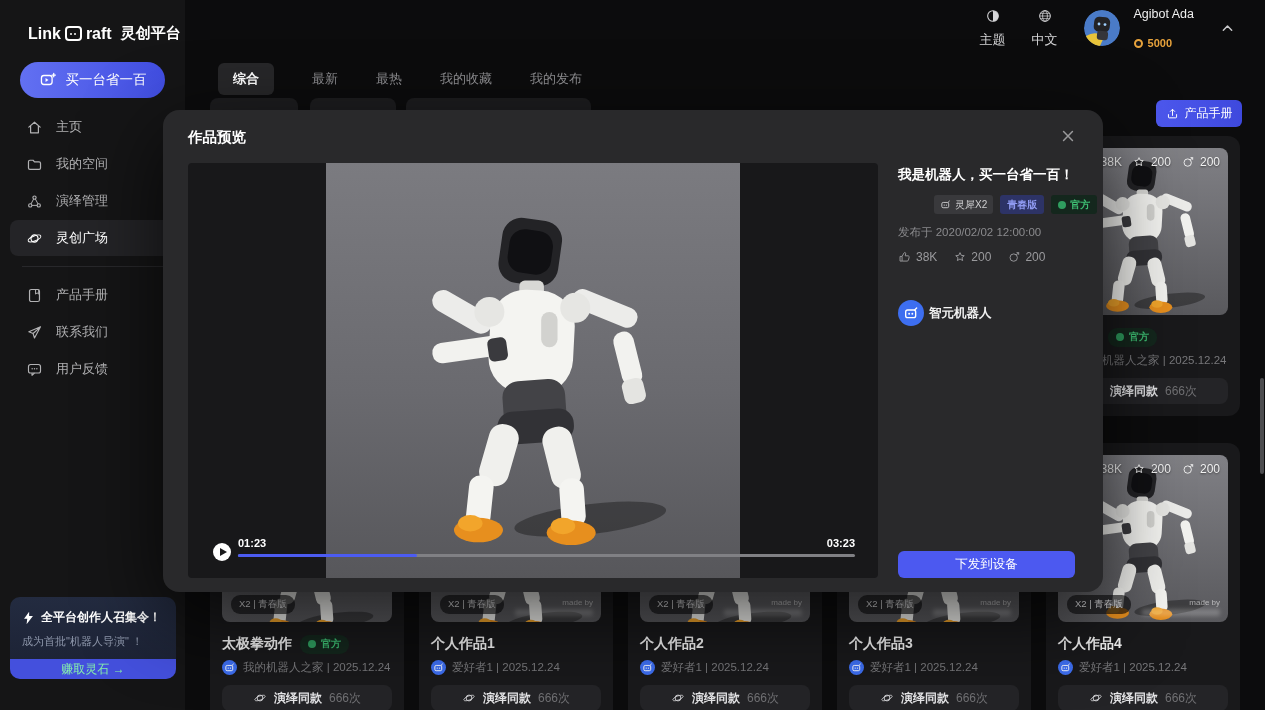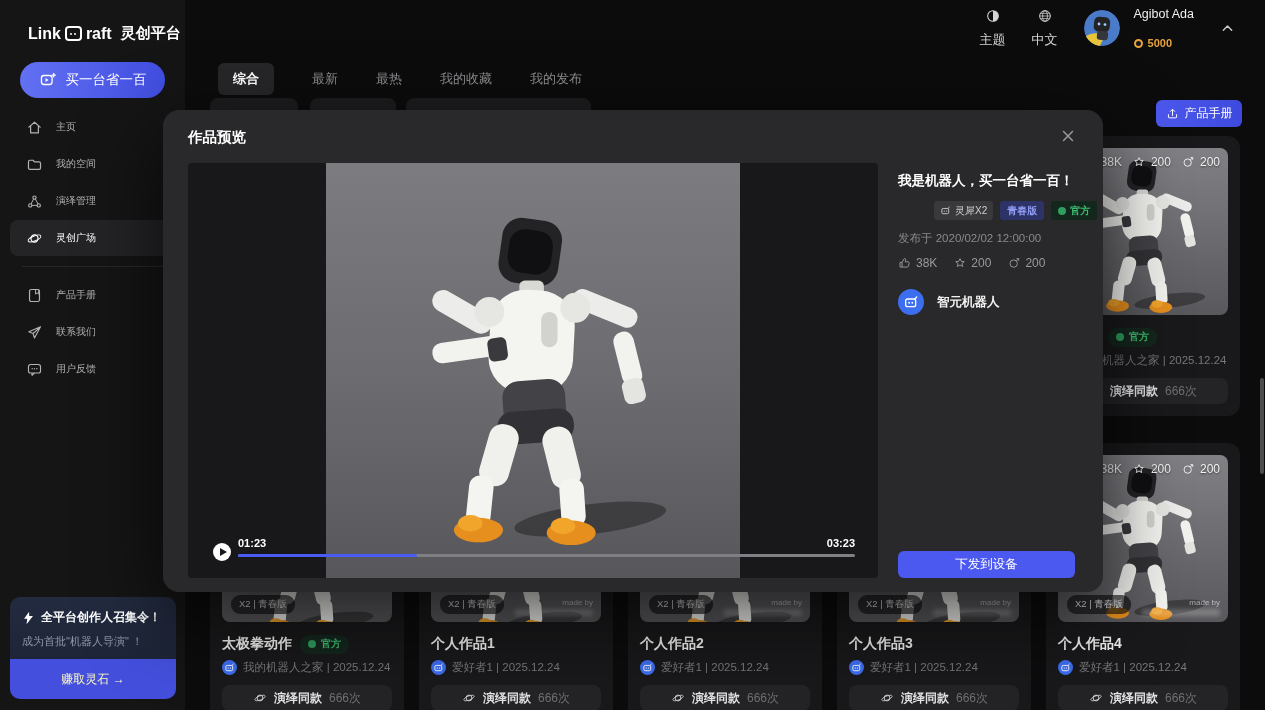--- a/index.html
+++ b/index.html
@@ -9,28 +9,28 @@
 
   
   .sidebar{position:absolute;left:0;top:0;width:185px;height:710px;background:#151516;z-index:5;}
   .logo{display:flex;align-items:center;gap:3px;padding:24px 0 0 28px;font-size:16px;font-weight:bold;color:#fff;white-space:nowrap;}
   .logo .cbox{display:inline-flex;align-items:center;justify-content:center;width:17px;height:15px;border:2px solid #fff;border-radius:4px;margin:0 1px;position:relative;}
   .logo .cbox i{width:2px;height:2px;background:#fff;border-radius:50%;margin:0 1px;}
   .logo .cn{margin-left:6px;font-size:15px;}
   .create-btn{display:flex;align-items:center;justify-content:center;gap:9px;position:absolute;left:20px;top:62px;width:145px;height:36px;border:none;border-radius:18px;
     background:linear-gradient(90deg,#6270f2,#414ee2);color:#fff;font-size:13.5px;cursor:pointer;}
   .nav{position:absolute;left:0;top:108px;width:185px;}
-  .nav-item{display:flex;align-items:center;gap:13px;height:36px;margin:1px 10px;padding:0 16px;border-radius:8px;color:#b2b2b4;font-size:10px;cursor:pointer;}
+  .nav-item{display:flex;align-items:center;gap:13px;height:36px;margin:1px 10px;padding:0 16px;border-radius:8px;color:#b2b2b4;font-size:13px;cursor:pointer;}
   .nav-item.active{background:#242427;color:#fff;}
   .nav-div{height:1px;background:#28282b;margin:10px 22px;}
   .promo{position:absolute;left:10px;top:597px;width:166px;border-radius:10px;overflow:hidden;background:linear-gradient(180deg,#232b40,#1b2133);}
   .promo .p-body{padding:12px 12px 10px 12px;}
   .promo .p-title{display:flex;align-items:center;gap:6px;color:#fff;font-size:12px;font-weight:bold;white-space:nowrap;}
   .promo .p-sub{margin-top:8px;color:#8f98ac;font-size:11px;}
-  .promo .p-btn{display:block;width:100%;height:40px;border:none;background:#4450dd;color:#fef9c3;font-size:12px;cursor:pointer;}
+  .promo .p-btn{display:block;width:100%;height:20px;border:none;background:#4450dd;color:#86efac;font-size:12px;cursor:pointer;}
 
   
   .topbar{position:absolute;left:185px;top:0;right:0;height:56px;display:flex;align-items:center;justify-content:flex-end;gap:26px;padding-right:30px;}
   .tb-item{display:flex;align-items:center;gap:7px;color:#d6d6d8;font-size:13px;cursor:pointer;flex-direction:column;}
   .avatar{width:36px;height:36px;border-radius:50%;overflow:hidden;flex:none;cursor:pointer;}
   .userblock{display:flex;flex-direction:column;gap:3px;margin-left:-12px;cursor:pointer;}
   .uname{font-size:12.5px;color:#f0f0f0;}
   .coinrow{display:flex;align-items:center;gap:5px;margin-top:13px;}
   .coin{width:9px;height:9px;border-radius:50%;border:2.5px solid #e8a33c;background:#151516;}
   .coins{font-size:11px;color:#e8a33c;font-weight:bold;}
@@ -76,31 +76,31 @@
   .player{position:absolute;left:25px;top:53px;width:690px;height:415px;background:#18181a;border-radius:4px;overflow:hidden;}
   .video{position:absolute;left:138px;top:0;width:414px;height:415px;background:linear-gradient(180deg,#7b7b80 0%,#6a6a6f 55%,#57575b 100%);}
   .play-btn{position:absolute;left:25px;bottom:17px;width:18px;height:18px;border-radius:50%;background:#fff;border:none;cursor:pointer;}
   .play-btn i{position:absolute;left:7px;top:4.5px;width:0;height:0;border-left:7px solid #1a1a1c;border-top:4.5px solid transparent;border-bottom:4.5px solid transparent;}
   .t-cur{position:absolute;left:50px;bottom:29px;color:#fff;font-size:11px;font-weight:bold;}
   .t-tot{position:absolute;right:23px;bottom:29px;color:#fff;font-size:11px;font-weight:bold;}
   .pbar{position:absolute;left:50px;right:23px;bottom:21px;height:3px;border-radius:2px;background:#808084;cursor:pointer;}
   .pfill{width:29%;height:3px;border-radius:2px;background:#4c5cf2;}
 
   .info{position:absolute;left:735px;top:53px;width:180px;}
-  .w-title{font-size:13.5px;font-weight:bold;color:#fff;white-space:nowrap;margin-top:9px;}
+  .w-title{font-size:13.5px;font-weight:bold;color:#fff;white-space:nowrap;margin-top:3px;}
   .tagrow{display:flex;align-items:center;gap:7px;margin-top:11px;padding-left:36px;}
   .tag-model{display:inline-flex;align-items:center;gap:4px;background:#39393c;color:#cfcfd1;font-size:10px;padding:2.5px 6px;border-radius:3px;white-space:nowrap;}
   .tag-edition{background:#2d3366;color:#8f9af2;font-size:10px;font-weight:bold;padding:2.5px 7px;border-radius:3px;white-space:nowrap;}
   .tag-official{display:inline-flex;align-items:center;gap:4px;background:#14271d;font-size:10px;padding:2.5px 7px;border-radius:3px;white-space:nowrap;}
   .tag-official .dot{width:8px;height:8px;border-radius:50%;background:#2f9e5f;}
   .tag-official b{color:#3dbd72;font-weight:bold;}
   .pubdate{margin-top:11px;color:#8a8a8d;font-size:11.5px;white-space:nowrap;}
   .mstats{display:flex;align-items:center;gap:16px;margin-top:10px;color:#9a9a9d;font-size:12px;}
   .mstats .st{display:flex;align-items:center;gap:4px;}
-  .pubrow{display:flex;align-items:center;gap:13px;margin-top:19px;cursor:pointer;}
+  .pubrow{display:flex;align-items:center;gap:5px;margin-top:36px;cursor:pointer;}
   .pub-av{width:26px;height:26px;border-radius:50%;background:#3d6ef0;display:flex;align-items:center;justify-content:center;color:#fff;}
   .pub-name{color:#f2f2f2;font-size:12.5px;font-weight:bold;}
   .deploy{position:absolute;left:735px;top:441px;width:177px;height:27px;border:none;border-radius:6px;background:#4c59f0;color:#fff;font-size:12.5px;cursor:pointer;}
 </style>
 </head>
 <body>
 
 <svg width="0" height="0" style="position:absolute">
   <defs>
     <symbol id="i-create" viewBox="0 0 22 22">

